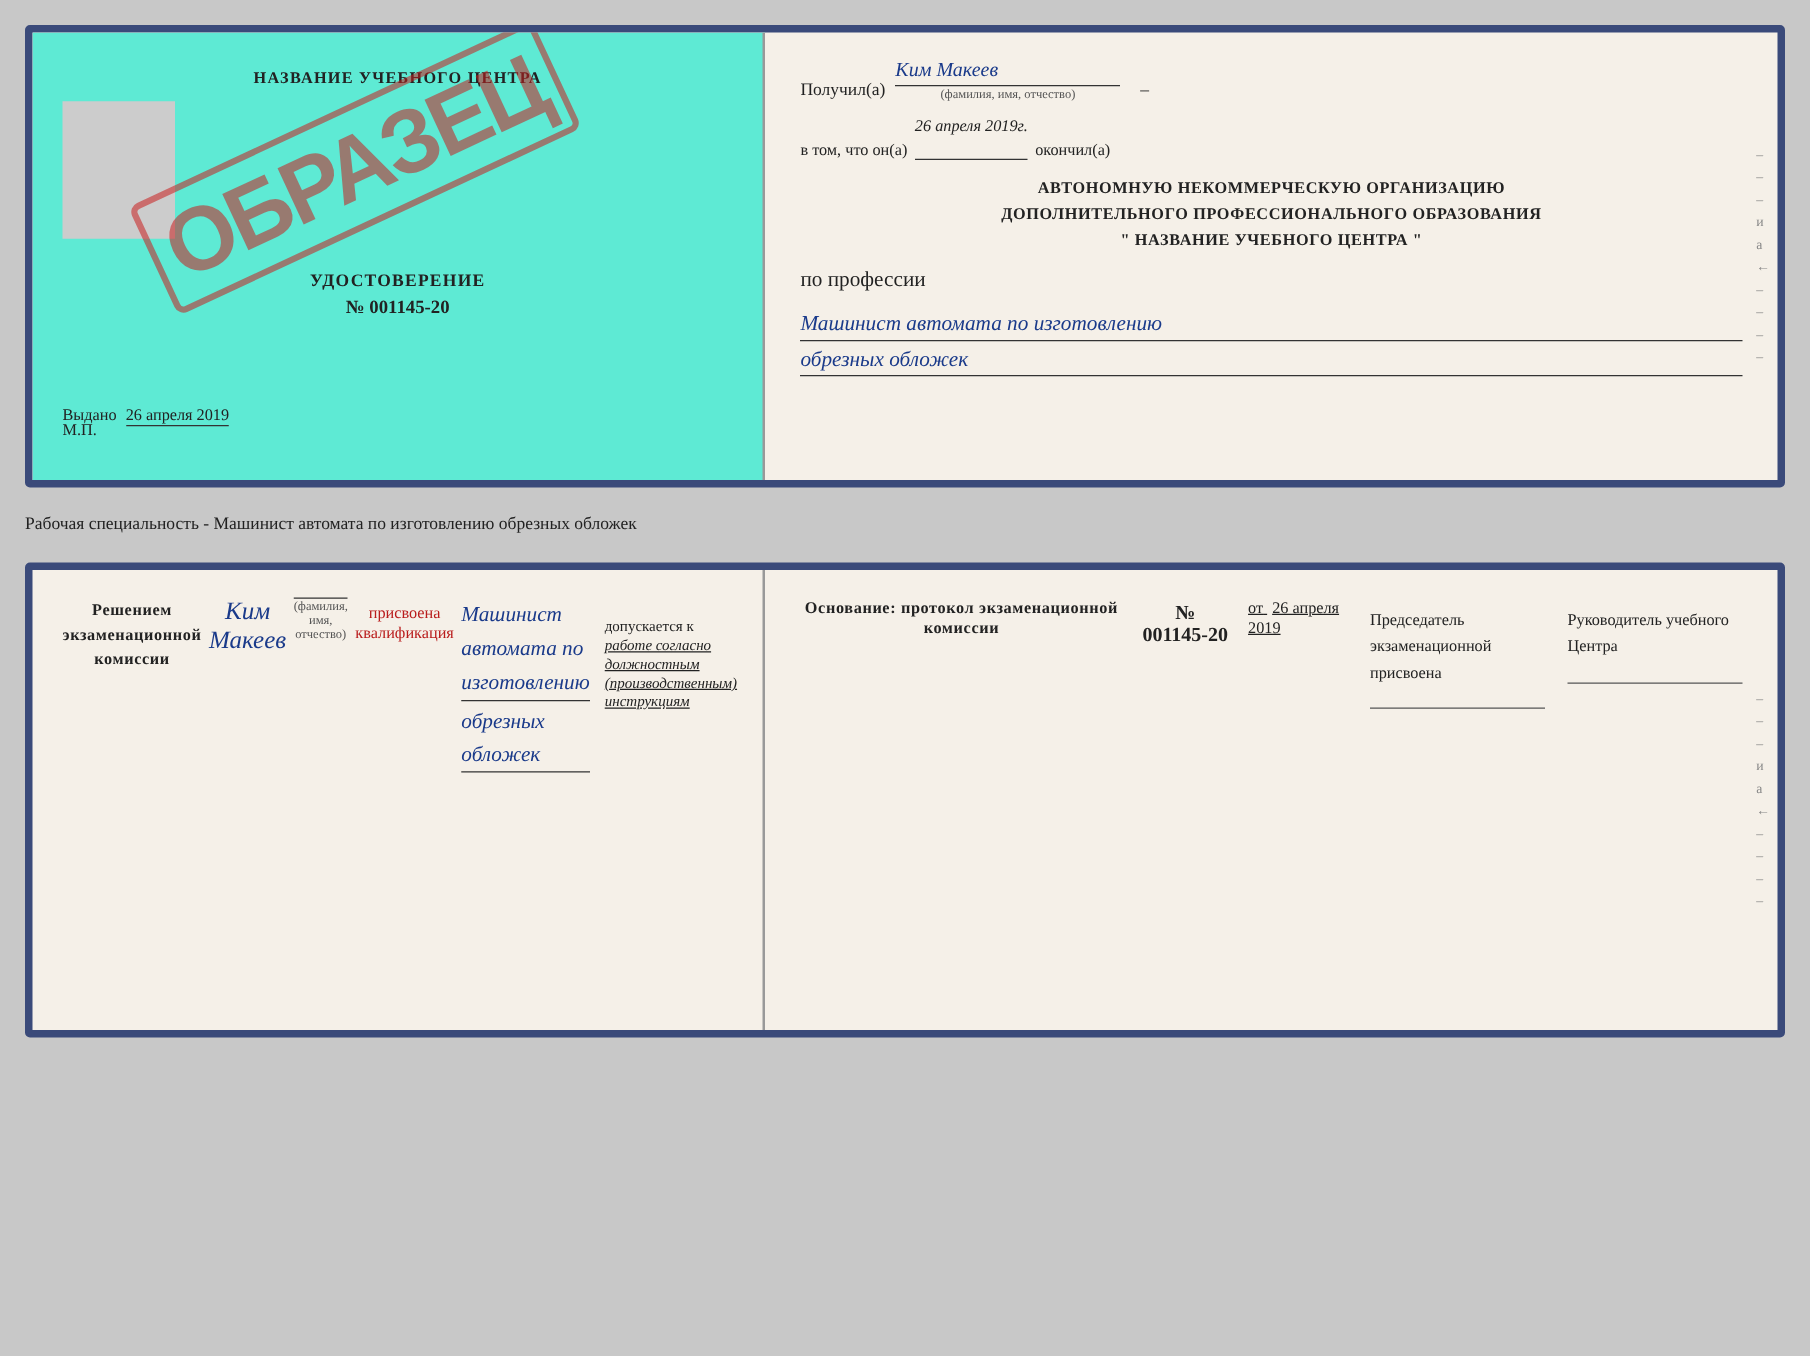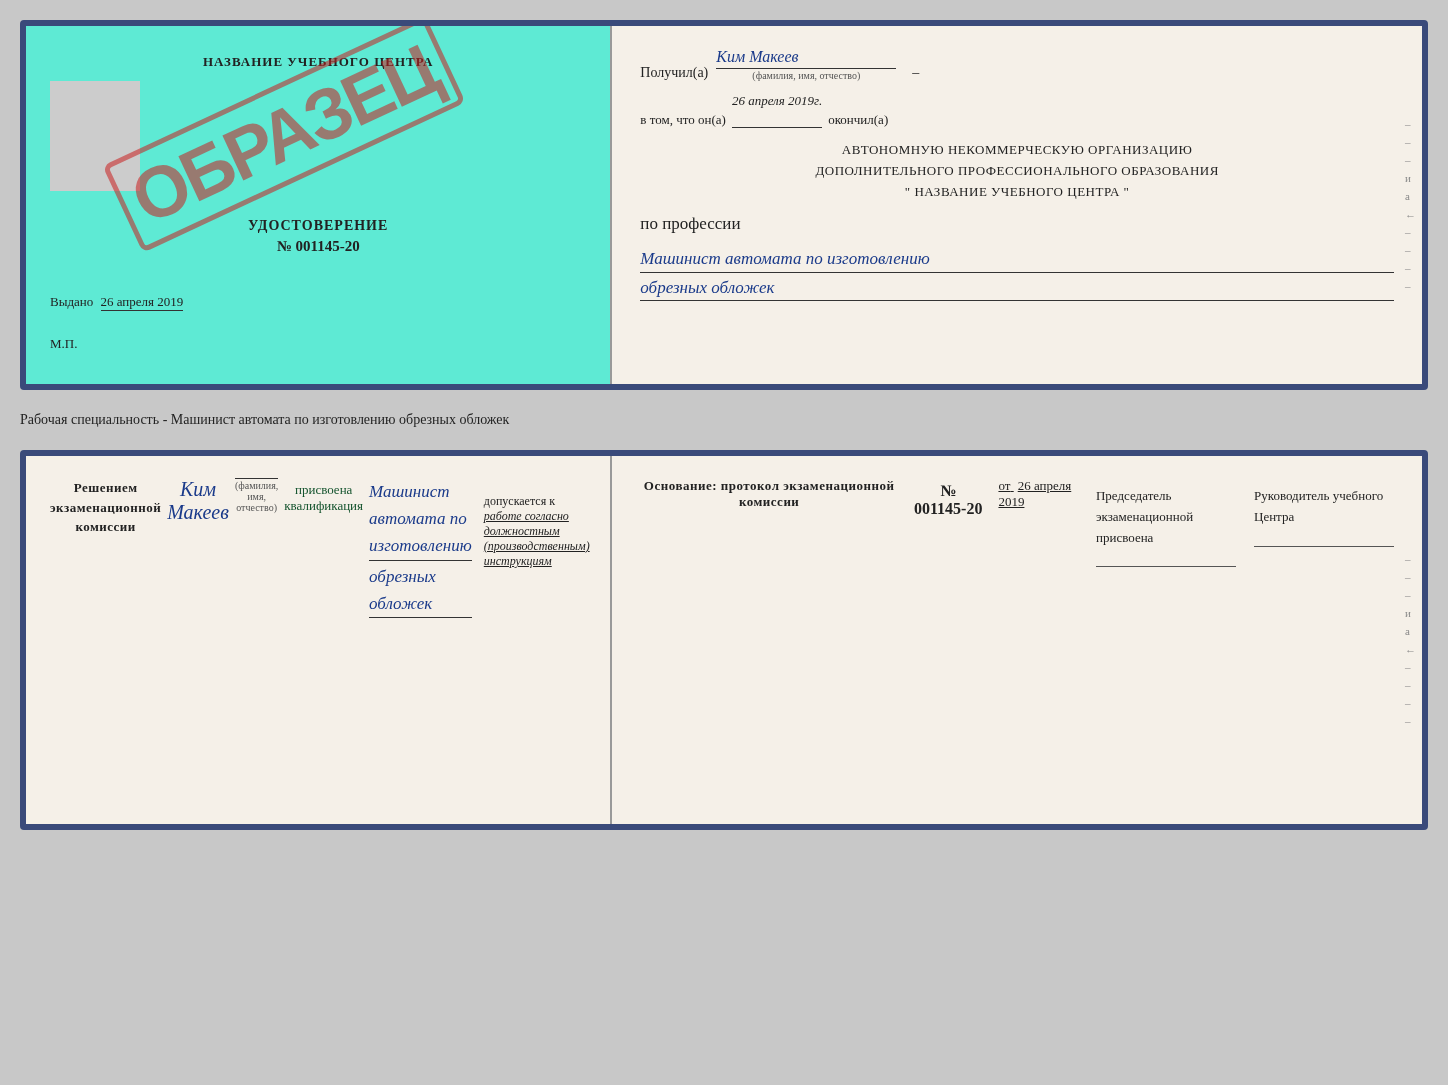--- a/index.html
+++ b/index.html
@@ -90,21 +90,21 @@
       border-radius: 8px;
       padding: 2px 10px;
       white-space: nowrap;
       text-transform: uppercase;
       font-family: Arial, sans-serif;
       z-index: 10;
     }
 
     .vydano-row {
       position: absolute;
-      bottom: 74px;
+      bottom: 44px;
       left: 24px;
       font-size: 13px;
       color: #222;
     }
 
     .mp-label {
       position: absolute;
       bottom: 32px;
       left: 24px;
       font-size: 13px;
@@ -161,21 +161,21 @@
     .vtom-date {
       font-style: italic;
       border-bottom: 1px solid #333;
       padding-bottom: 18px;
       font-size: 13px;
     }
 
     .org-block {
       text-align: center;
       font-size: 13px;
-      font-weight: normal;
+      font-weight: bold;
       letter-spacing: 0.5px;
       line-height: 1.6;
       color: #222;
       text-transform: uppercase;
     }
 
     .po-professii-label {
       font-size: 17px;
       color: #222;
     }
@@ -237,21 +237,21 @@
     .fio-caption-2 {
       font-size: 10px;
       color: #555;
       text-align: center;
       border-top: 1px solid #333;
       padding-top: 1px;
     }
 
     .prisvoena-label {
       font-size: 13px;
-      color: #14532d;
+      color: #b91c1c;
       text-align: center;
       margin-top: 4px;
     }
 
     .kvalifikaciya-text {
       font-size: 17px;
       color: #1a3a8a;
       font-style: italic;
       font-family: 'Brush Script MT', cursive, serif;
       border-bottom: 1px solid #333;

